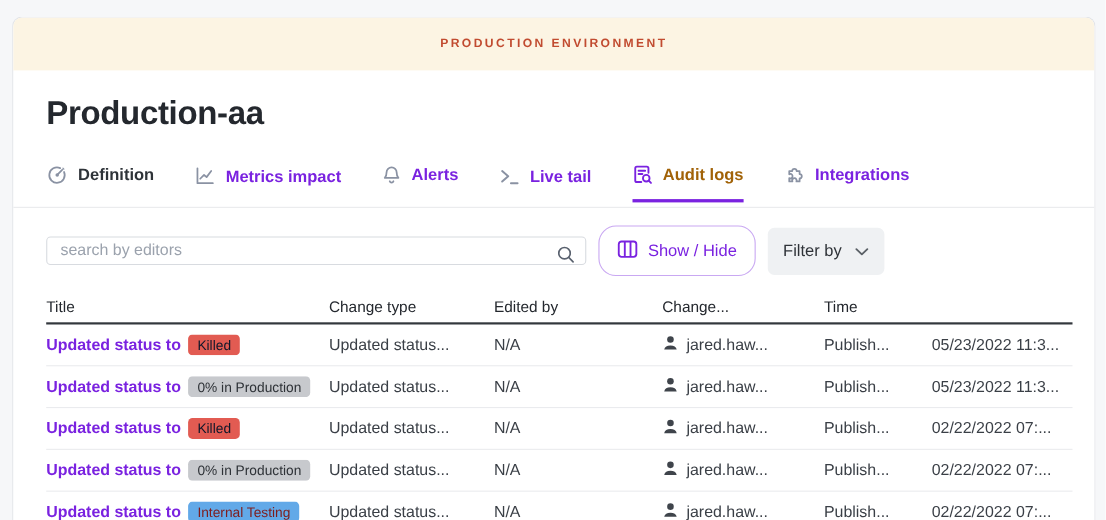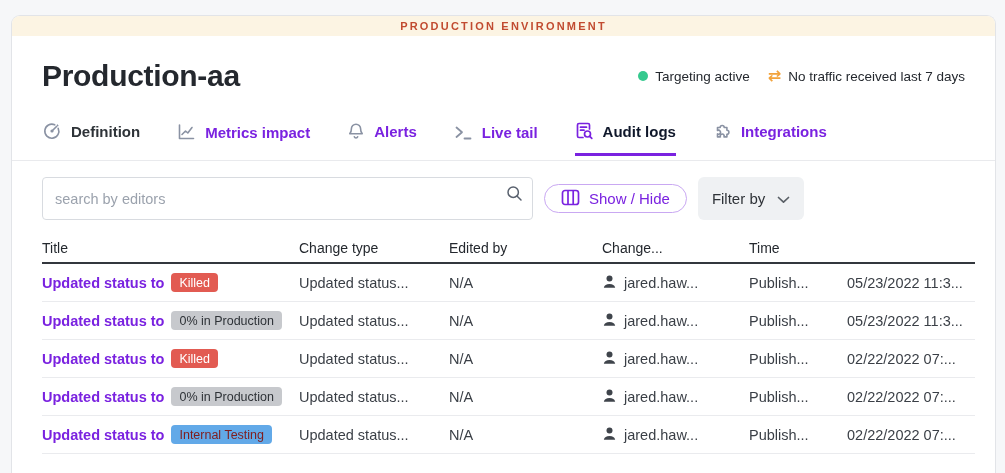--- a/index.html
+++ b/index.html
@@ -12,21 +12,21 @@
   .card {
     position:absolute; left:11px; top:15px; width:985px; height:470px;
     background:#FFFFFF;
     border:1px solid #E2E4E8;
     border-radius:9px 9px 0 0;
     border-bottom:none;
     overflow:hidden;
   }
   
   .banner {
-    height:20px; background:#FCF4E3;
+    height:48px; background:#FCF4E3;
     display:flex; align-items:center; justify-content:center;
   }
   .banner span {
     font-size:11px; font-weight:700; letter-spacing:2.2px; color:#C14B30;
   }
   
   .header-row {
     margin:23px 30px 0 30px;
     display:flex; align-items:center; justify-content:space-between;
   }
@@ -39,39 +39,39 @@
   .tabs-row {
     margin:28px 0 16px 0; padding:0 30px 7px 30px;
     display:flex; align-items:flex-end; gap:37px;
     border-bottom:1px solid #E9EAED;
   }
   .tab { display:flex; align-items:center; gap:9px; padding-bottom:12px; cursor:pointer; }
   .tab .lbl { font-size:15px; font-weight:700; }
   .tab-link .lbl { color:#7A22E0; }
   .tab-dark .lbl { color:#2E3338; }
   .tab-active { border-bottom:3px solid #7A22E0; margin-bottom:-3px; }
-  .tab-active .lbl { color:#0f172a;text-align:center; }
+  .tab-active .lbl { color:#a16207;text-align:center; }
   .tab svg { display:block; }
   
   .toolbar { margin:12px 30px 0 30px; display:flex; align-items:center; }
   .search-box {
-    position:relative; width:491px; height:43px;
+    position:relative; width:491px; height:26px;
   }
   .search-box input {
     width:100%; height:100%;
     border:1px solid #D8DBE0; border-radius:4px;
     padding:0 36px 0 12px;
     font-size:14.5px; color:#3A3F46;
     font-family:"Liberation Sans","DejaVu Sans",sans-serif;
     outline:none; background:#fff;
   }
   .search-box input::placeholder { color:#9BA2AD; }
   .search-icon { position:absolute; right:10px; top:8px; }
   .btn-showhide {
-    margin-left:11px; height:29px; padding:0 16px;
+    margin-left:11px; height:46px; padding:0 16px;
     display:flex; align-items:center; gap:9px;
     border:1px solid #C9A8F2; border-radius:16px; background:#fff;
     color:#7A22E0; font-size:15px; cursor:pointer;
     font-family:"Liberation Sans","DejaVu Sans",sans-serif;
   }
   .btn-filter {
     margin-left:11px; height:43px; padding:0 14px;
     display:flex; align-items:center; gap:12px;
     border:none; border-radius:6px; background:#EFF1F3;
     color:#2F3338; font-size:15px; cursor:pointer;
@@ -90,46 +90,36 @@
   }
   .t-head .th { font-size:14px; font-weight:400; color:#24282E; white-space:nowrap; overflow:hidden; }
   .t-row { height:38px; border-bottom:1px solid #EAEBEE; }
   .cell { font-size:14.5px; color:#3A3F46; white-space:nowrap; overflow:hidden; }
   .title-cell { display:flex; align-items:center; }
   .title-prefix { font-weight:700; color:#7A22E0; font-size:14.5px; }
   .badge {
     display:inline-block; margin-left:7px; padding:2.5px 8px;
     border-radius:4px; font-size:12.5px; white-space:nowrap;
   }
-  .badge-killed { background:#E25B52; color:#ffffff; }
+  .badge-killed { background:#E25B52; color:#0f172a; }
   .badge-gray   { background:#C7C9CD; color:#2E3237; }
   .badge-blue   { background:#62A9E8; color:#7f1d1d; }
   .edited-cell { display:flex; align-items:center; gap:7px; }
 </style>
 </head>
 <body>
 
 <div class="card">
 
   <div class="banner">
     <span>PRODUCTION ENVIRONMENT</span>
   </div>
 
   <div class="header-row">
     <div class="page-title">Production-aa</div>
-    <div class="status-group">
-      <div class="status-item">
-        <span class="dot"></span>
-        <span>Targeting active</span>
-      </div>
-      <div class="status-item">
-        <span class="traffic-glyph">⇄</span>
-        <span>No traffic received last 7 days</span>
-      </div>
-    </div>
   </div>
 
   <div class="tabs-row">
     <div class="tab tab-dark">
       <span>
         <svg width="20" height="20" viewBox="0 0 20 20" fill="none" stroke="#8A92A3" stroke-width="1.6" stroke-linecap="round">
           <path d="M16.2 7.3 a7 7 0 1 1 -3.5 -3.5"></path>
           <circle cx="10" cy="10" r="1.6" fill="#8A92A3" stroke="none"></circle>
           <path d="M10 10 L14.5 5.5"></path>
           <path d="M14.5 5.5 l0.6 -2.4 1.8 1.8 -2.4 0.6 z" fill="#8A92A3" stroke="none"></path>

